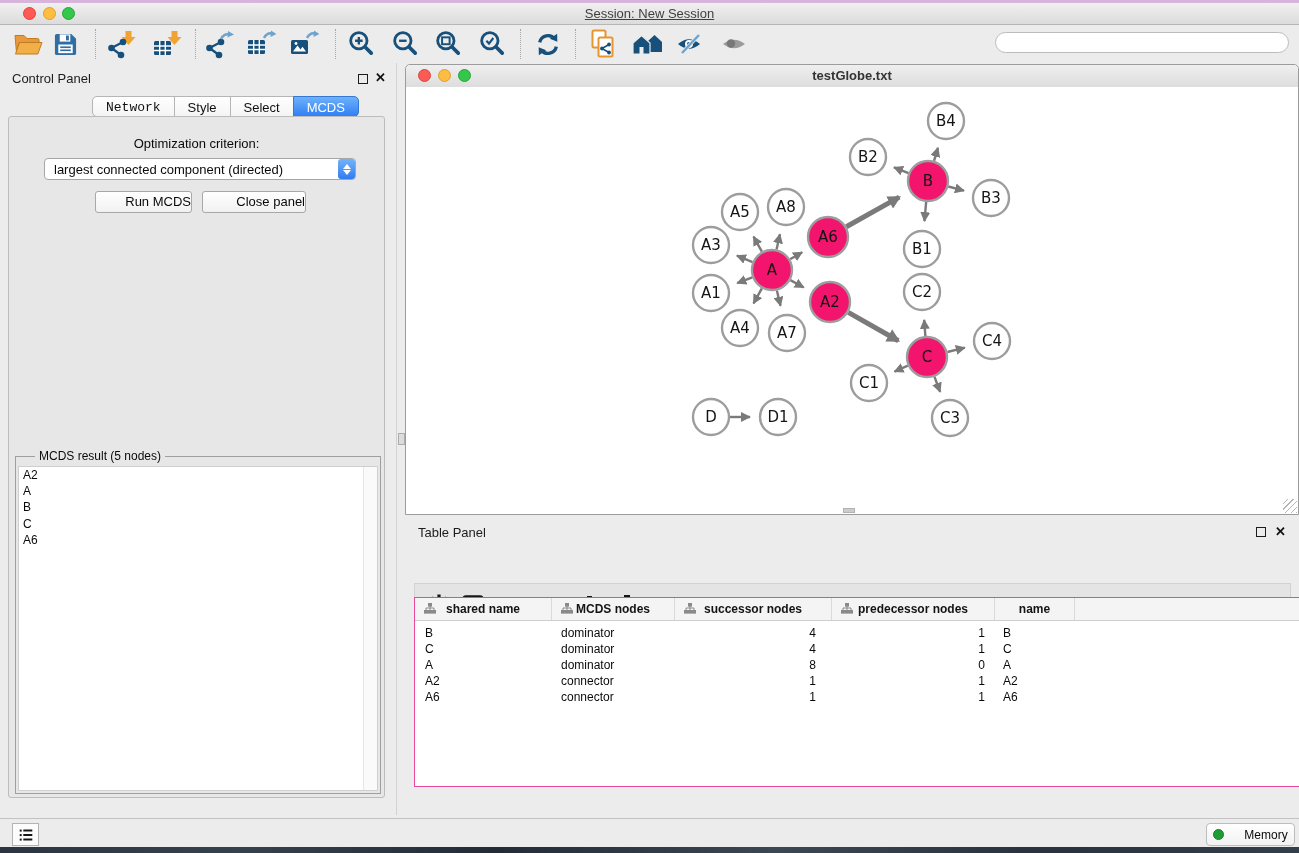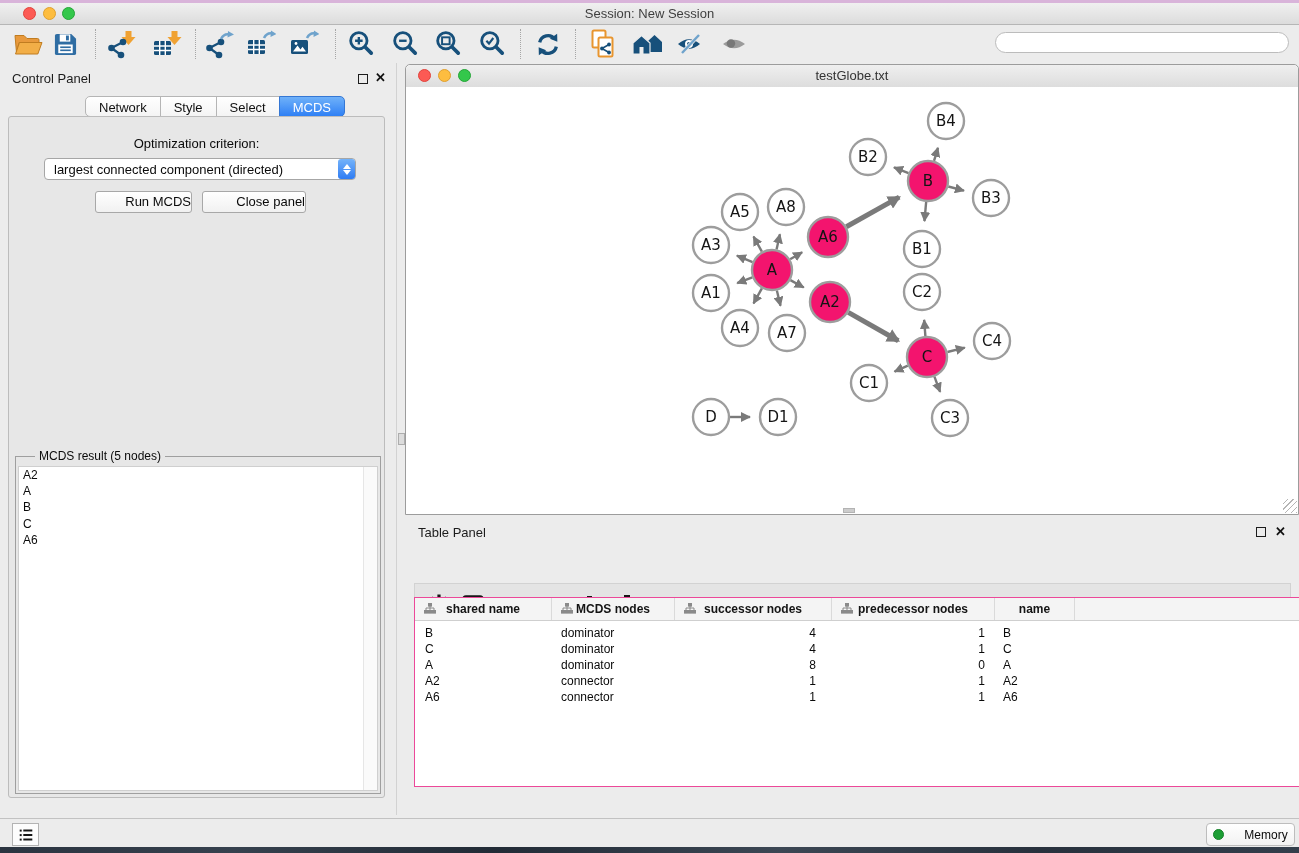--- a/index.html
+++ b/index.html
@@ -11,37 +11,37 @@
   .strip-top{left:0;top:0;width:1299px;height:3px;background:#d9b4da;}
   .strip-bottom{left:0;top:847px;width:1299px;height:6px;
     background:linear-gradient(90deg,#2b3440,#36414e 18%,#222b36 38%,#3c4754 60%,#28313d 80%,#333e4b);}
 
   
   .titlebar{left:0;top:3px;width:1299px;height:21px;background:linear-gradient(#f0f0f0,#dcdcdc);border-bottom:1px solid #b6b6b6;}
   .tl{position:absolute;top:4px;width:13px;height:13px;border-radius:50%;box-sizing:border-box;}
   .tl-red{background:#fc5a54;border:1px solid #e1433c;}
   .tl-yellow{background:#fdbd40;border:1px solid #e0a02f;}
   .tl-green{background:#34c74b;border:1px solid #24a537;}
-  .app-title{position:absolute;left:0;right:0;top:0;height:21px;line-height:21px;text-align:center;font-size:13px;color:#3f3f3f;}
+  .app-title{position:absolute;left:0;right:0;top:0;height:21px;line-height:21px;text-align:center;font-size:13px;color:#3f3f3f;text-decoration:underline;}
 
   
   .toolbar{left:0;top:25px;width:1299px;height:38px;}
   .ti{position:absolute;top:2px;width:34px;height:34px;display:flex;align-items:center;justify-content:center;cursor:default;}
   .tsep{position:absolute;top:4px;height:30px;width:0;border-left:1px dotted #a6a6a6;}
   .search{position:absolute;left:995px;top:7px;width:294px;height:21px;box-sizing:border-box;border:1px solid #bcbcbc;border-radius:11px;background:#fff;padding:0 8px 0 24px;font-size:12px;outline:none;color:#333;}
   .search-mag{position:absolute;left:1002px;top:11px;}
 
   
   .cp-title{left:12px;top:71px;font-size:13px;color:#1c1c1c;}
   .float-box{width:10px;height:10px;border:1.6px solid #1c1c1c;box-sizing:border-box;background:transparent;}
   .close-x{font-size:13px;font-weight:bold;color:#111;line-height:12px;}
   .cp-tabs{left:77px;top:96px;height:21px;display:flex;}
   .tab{height:21px;line-height:21px;box-sizing:border-box;border:1px solid #b5b5b5;background:linear-gradient(#ffffff,#f4f4f4);
        font-size:13px;color:#111;text-align:center;padding:0 13px;margin-left:-1px;}
-  .tab:first-child{border-radius:5px 0 0 5px;margin-left:8px;}
+  .tab:first-child{border-radius:5px 0 0 5px;margin-left:15px;font-family:Liberation Mono, monospace;}
   .tab:last-child{border-radius:0 5px 5px 0;}
   .tab.active{background:linear-gradient(#6fb1f9,#2f80f5);border-color:#3577d4;color:#fff;}
   .cp-body{left:8px;top:116px;width:377px;height:682px;background:#e7e7e7;border:1px solid #bcbcbc;border-radius:3px;box-sizing:border-box;padding-left:18px;}
   .opt-label{position:absolute;left:0;top:19px;width:100%;text-align:center;font-size:13px;color:#0a0a0a;}
   .selectbox{position:absolute;left:35px;top:41px;width:312px;height:22px;box-sizing:border-box;background:#fff;border:1px solid #a6a6a6;border-radius:4px;display:flex;align-items:center;}
   .selectbox .sel-text{flex:1;font-size:13px;color:#0a0a0a;padding-left:9px;white-space:nowrap;overflow:hidden;}
   .stepper{width:17px;height:20px;margin-right:0px;border-radius:3px;background:linear-gradient(#74b3fa,#2f7cf3);display:flex;flex-direction:column;align-items:center;justify-content:center;gap:1px;}
   .stepper .up,.stepper .dn{width:0;height:0;border-left:4px solid transparent;border-right:4px solid transparent;}
   .stepper .up{border-bottom:5px solid #fff;}
   .stepper .dn{border-top:5px solid #fff;}
@@ -52,21 +52,21 @@
   .listbox .track{position:absolute;right:0;top:0;bottom:0;width:13px;background:#fafafa;border-left:1px solid #e6e6e6;}
   .list-item{font-size:12px;color:#0a0a0a;line-height:16.2px;padding-left:4px;}
 
   
   .v-divider{left:396px;top:63px;width:1px;height:752px;background:#d2d2d2;}
   .divider-handle{left:398px;top:433px;width:7px;height:12px;background:#dcdcdc;border:1px solid #adadad;box-sizing:border-box;}
 
   
   .net-win{left:405px;top:64px;width:894px;height:451px;background:#fff;border:1px solid #9c9c9c;box-sizing:border-box;border-radius:5px 5px 0 0;}
   .net-titlebar{position:absolute;left:0;top:0;right:0;height:22px;background:linear-gradient(#efefef,#dddddd);border-bottom:1px solid #b0b0b0;border-radius:5px 5px 0 0;}
-  .net-title{position:absolute;left:0;right:0;top:0;height:22px;line-height:22px;text-align:center;font-size:13px;font-weight:normal;color:#333;}
+  .net-title{position:absolute;left:0;right:0;top:0;height:22px;line-height:22px;text-align:center;font-size:13px;font-weight:bold;color:#333;}
   .net-canvas{position:absolute;left:0;top:22px;right:0;bottom:0;background:#fff;overflow:hidden;}
   .grip{position:absolute;right:1px;bottom:1px;width:14px;height:14px;
     background:repeating-linear-gradient(135deg,transparent,transparent 3px,#b5b5b5 3px,#b5b5b5 4px);}
   .h-thumb{position:absolute;left:437px;bottom:1px;width:12px;height:5px;background:#cccccc;border:1px solid #b3b3b3;box-sizing:border-box;}
   svg text.nlabel{font-family:"DejaVu Sans",sans-serif;font-size:15px;fill:#141414;}
 
   
   .tp-title{left:418px;top:525px;font-size:13px;color:#1c1c1c;}
   .tp-toolbar{left:414px;top:583px;width:877px;height:41px;background:#e4e4e4;border:1px solid #d2d2d2;box-sizing:border-box;}
   .tpi{position:absolute;top:7px;width:28px;height:28px;display:flex;align-items:center;justify-content:center;}

